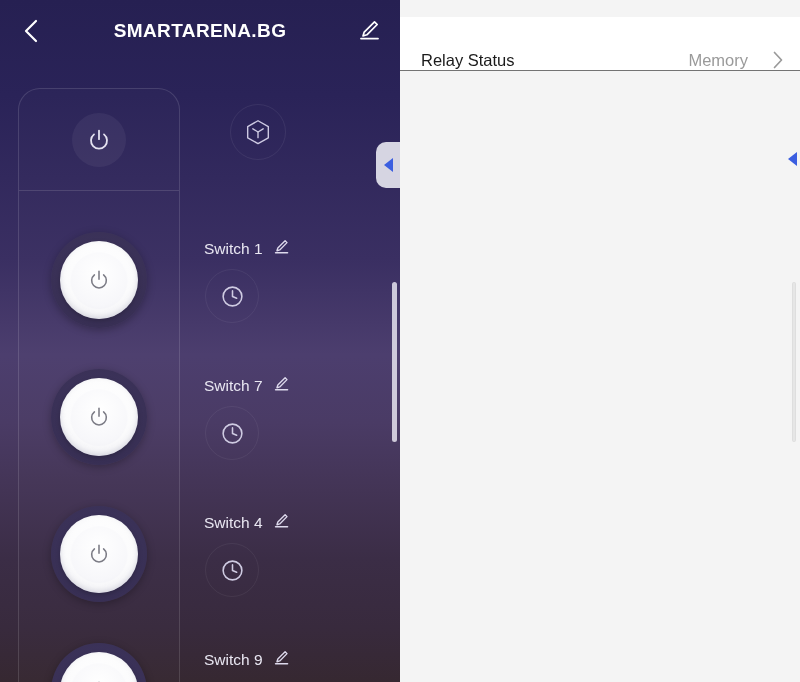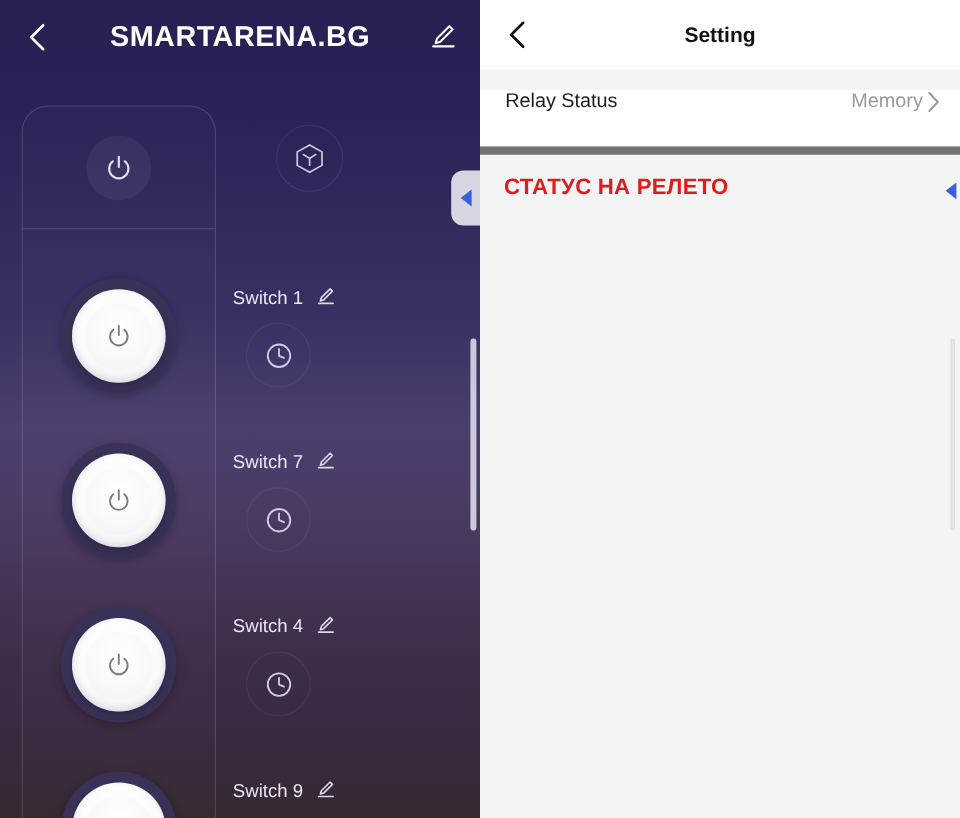--- a/index.html
+++ b/index.html
@@ -31,21 +31,21 @@
     position: relative; height: 62px;
     display: flex; align-items: center;
   }
   .l-back {
     position: absolute; left: 14px; top: 14px;
     width: 34px; height: 34px;
     display: flex; align-items: center; justify-content: center;
   }
   .l-title {
     width: 100%; text-align: center;
-    color: #ffffff; font-size: 24px; font-weight: bold;
+    color: #ffffff; font-size: 19px; font-weight: bold;
     letter-spacing: 0.4px;
   }
   .l-edit {
     position: absolute; right: 16px; top: 14px;
     width: 32px; height: 32px;
     display: flex; align-items: center; justify-content: center;
   }
 
   
   .device-card {
@@ -84,21 +84,21 @@
   }
   .knob-face {
     width: 58px; height: 58px; border-radius: 50%;
     background: radial-gradient(circle at 50% 38%, #ffffff 0%, #f7f7fa 70%, #eeeef3 100%);
     box-shadow: inset 0 1px 2px rgba(255,255,255,0.9);
     display: flex; align-items: center; justify-content: center;
   }
 
   
   .sw-label {
-    position: absolute; left: 194px;
+    position: absolute; left: 204px;
     display: flex; align-items: center; gap: 9px;
     color: #e9e7f2; font-size: 15.5px;
   }
   .sw-timer {
     position: absolute; left: 205px;
     width: 54px; height: 54px; border-radius: 50%;
     border: 1px solid rgba(255,255,255,0.06);
     display: flex; align-items: center; justify-content: center;
   }
   .cube-btn {
@@ -142,26 +142,26 @@
   }
   .r-back {
     position: absolute; left: 14px; top: 12px;
     width: 34px; height: 34px;
     display: flex; align-items: center; justify-content: center;
   }
   .r-title { color: #111111; font-size: 17.5px; font-weight: bold; }
   .r-gap { height: 17px; background: #f4f4f4; }
   .setting-row {
     height: 54px; background: #ffffff;
-    display: flex; align-items: flex-start;
+    display: flex; align-items: flex-end;
     padding: 0 16px 0 21px;
-    border-bottom: 7px solid #737373;
+    border-bottom: 1px solid #737373;
   }
   .row-label { color: #1b1b1b; font-size: 16.5px; flex: 1; }
-  .row-value { color: #9a9a9a; font-size: 16.5px; margin-right: 3px; }
+  .row-value { color: #9a9a9a; font-size: 16.5px; margin-right: 24px; }
   .annot {
     padding: 16px 0 0 20px;
     color: #e01b1b; font-size: 18.5px; font-weight: bold;
     letter-spacing: 0.2px;
   }
   .r-scrollbar {
     position: absolute; right: 4px; top: 282px;
     width: 4px; height: 160px; border-radius: 3px;
     background: rgba(0,0,0,0.055);
     border: 1px solid rgba(0,0,0,0.04);
@@ -316,40 +316,31 @@
 
     <div class="l-scrollbar"></div>
 
     <div class="l-tab">
       <span class="tri-left"></span>
     </div>
   </div>
 
   <div class="right-panel">
 
-    <div class="r-header">
-      <div class="r-back">
-        <svg width="18" height="26" viewBox="0 0 18 26">
-          <polyline points="14,3 4,13 14,23" fill="none" stroke="#111111" stroke-width="2.2" stroke-linecap="round" stroke-linejoin="round"></polyline>
-        </svg>
-      </div>
-      <div class="r-title">Setting</div>
-    </div>
 
     <div class="r-gap"></div>
 
     <div class="setting-row">
       <span class="row-label">Relay Status</span>
       <span class="row-value">Memory</span>
       <svg width="12" height="20" viewBox="0 0 12 20">
         <polyline points="2.5,2.5 9.5,10 2.5,17.5" fill="none" stroke="#9a9a9a" stroke-width="1.7" stroke-linecap="round" stroke-linejoin="round"></polyline>
       </svg>
     </div>
 
-    <div class="annot">СТАТУС НА РЕЛЕТО</div>
 
     <div class="r-scrollbar"></div>
 
     <div class="r-tab">
       <span class="tri-left"></span>
     </div>
   </div>
 
 </div>
 

